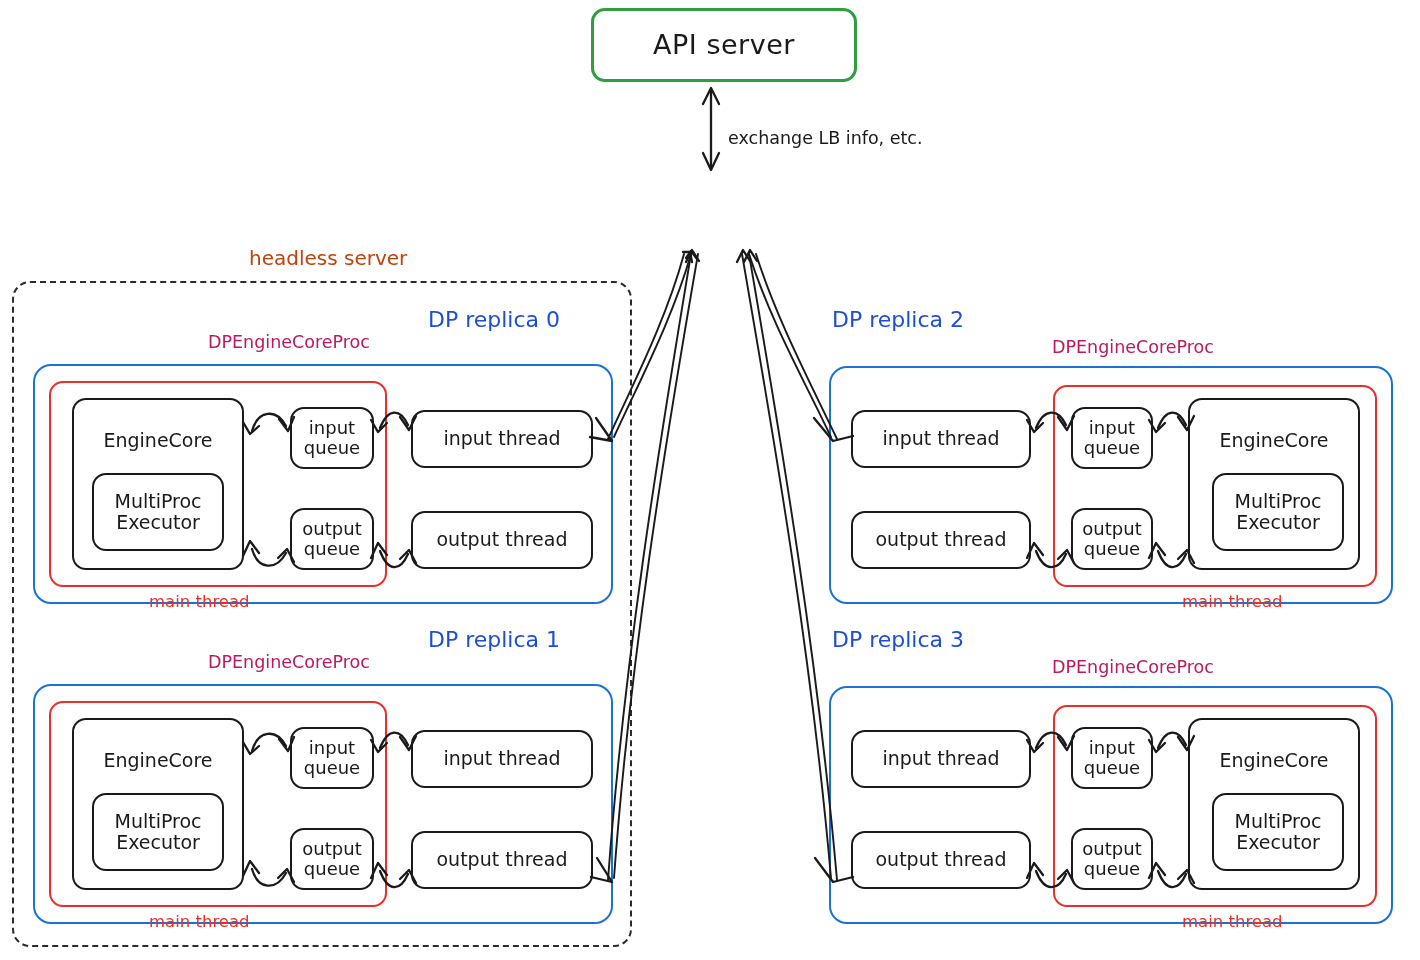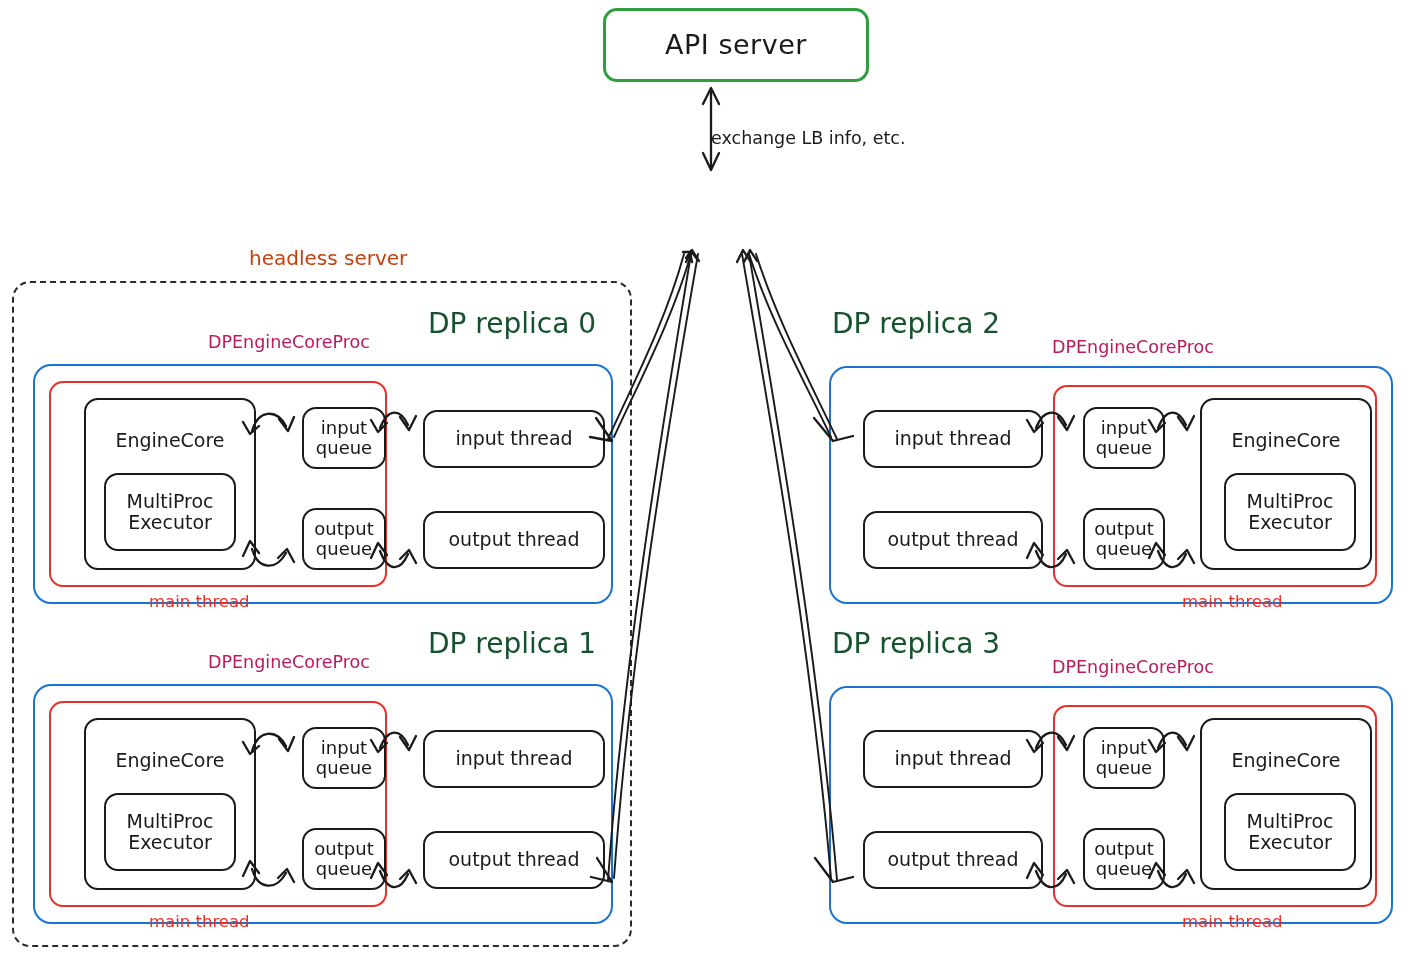--- a/index.html
+++ b/index.html
@@ -14,21 +14,20 @@
   
   .box{
     position:absolute;
     border:2.4px solid #1a1a1a;
     border-radius:14px;
     background:transparent;
     display:flex; align-items:center; justify-content:center;
     text-align:center;
     line-height:1.12;
     color:#1a1a1a;
-    margin-left:12px;
   }
 
   .lbl{
     position:absolute;
     color:#c2410c;
     white-space:nowrap;
   }
 
   
   .node-api{
@@ -36,21 +35,21 @@
     border:3px solid #2E9E3E; border-radius:14px;
     font-size:27px; letter-spacing:.5px;
   }
   .node-coord{
     left:591px; top:173px; width:266px; height:74px;
     border:3px solid #F29A1E; border-radius:14px;
     font-size:27px; letter-spacing:.5px;
   }
 
   .edge-label{
-    position:absolute; left:711px; top:128px;
+    position:absolute; left:728px; top:128px;
     font-size:17.5px; color:#1a1a1a; white-space:nowrap;
   }
 
   
   .headless{
     position:absolute;
     left:12px; top:281px; width:620px; height:666px;
     border:2.3px dashed #2b2b2b;
     border-radius:18px;
   }
@@ -61,21 +60,21 @@
   
   .proc{
     position:absolute;
     border:2.8px solid #1a73d4;
     border-radius:18px;
   }
   .proc-label{
     font-size:17.5px; color:#be185d; white-space:nowrap;
   }
   .replica-title{
-    font-size:28px; color:#14532d; white-space:nowrap;
+    font-size:22px; color:#1d4ed8; white-space:nowrap;
   }
   
   .mainthread{
     position:absolute;
     border:2.4px solid #e8302a;
     border-radius:14px;
   }
   .mainthread-label{
     font-size:16.5px; color:#e8302a; white-space:nowrap;
   }

